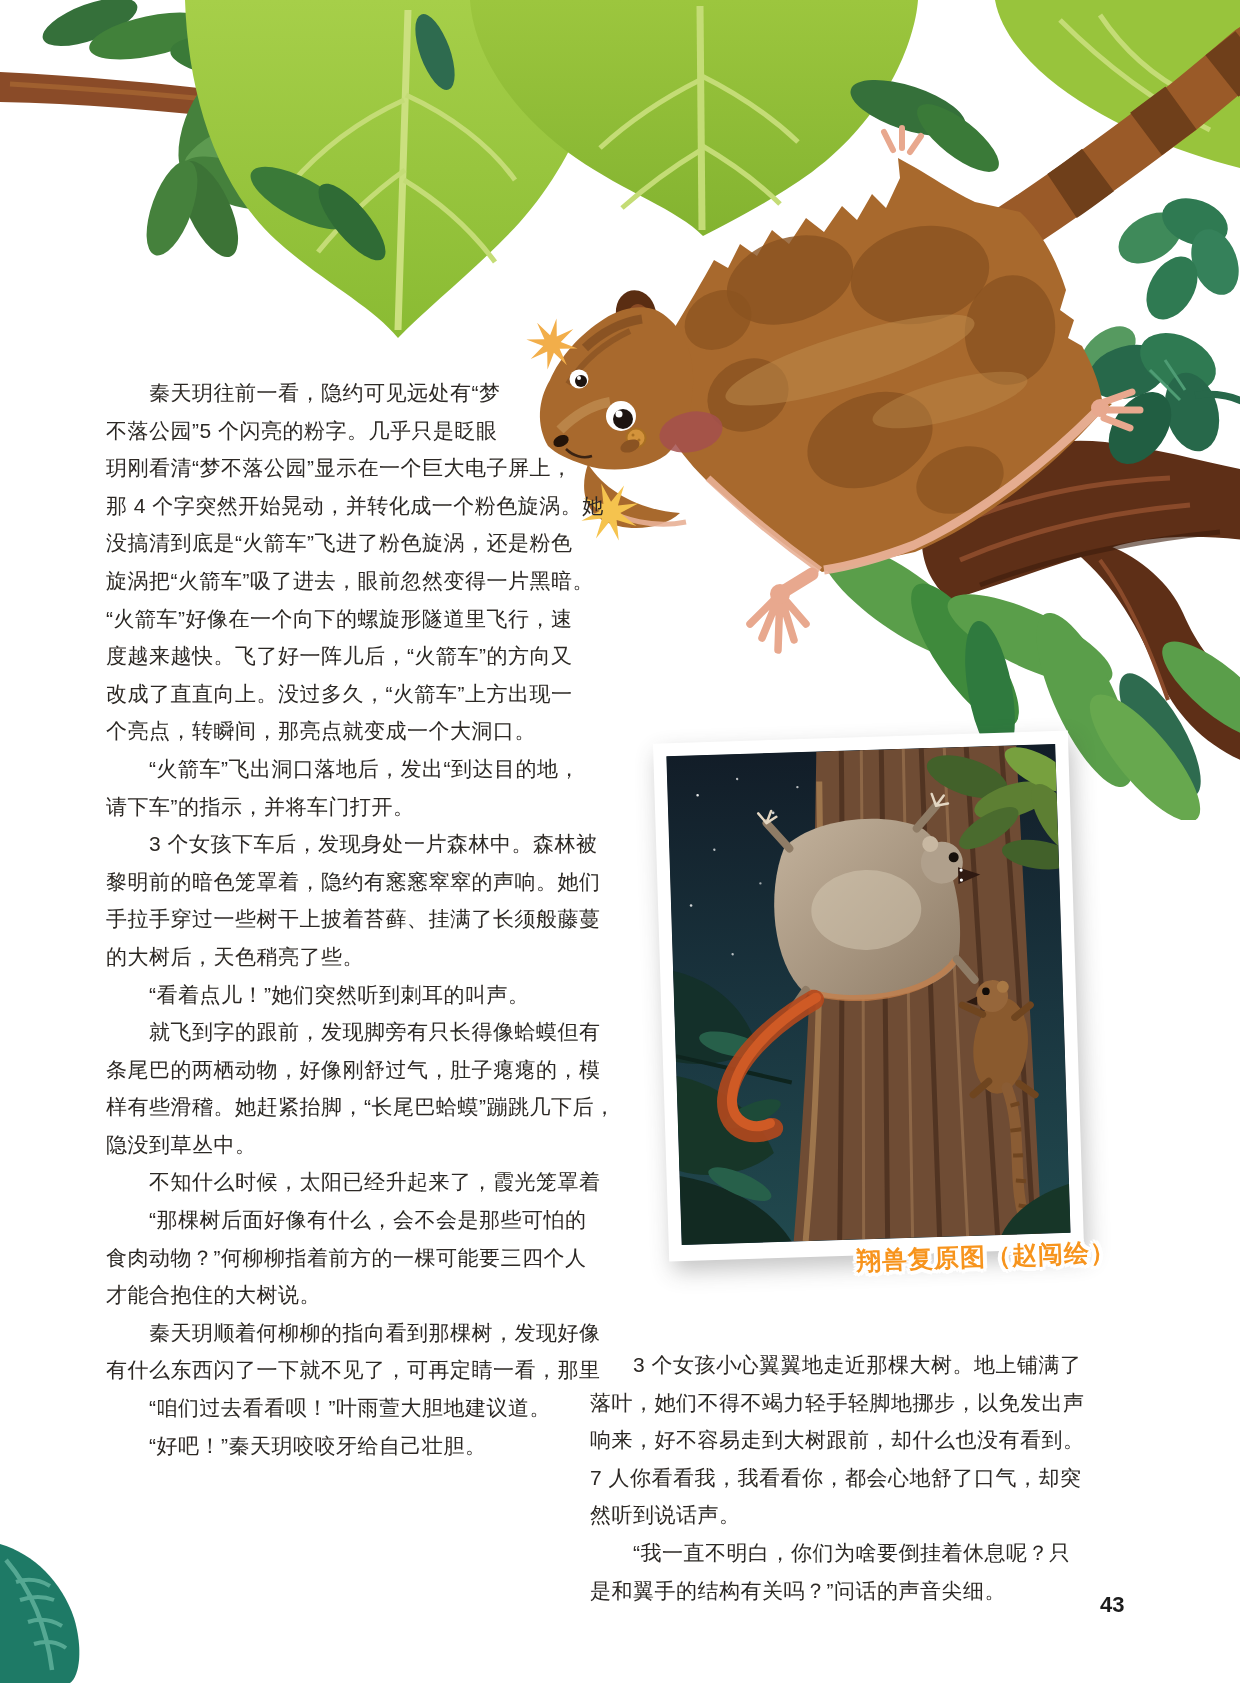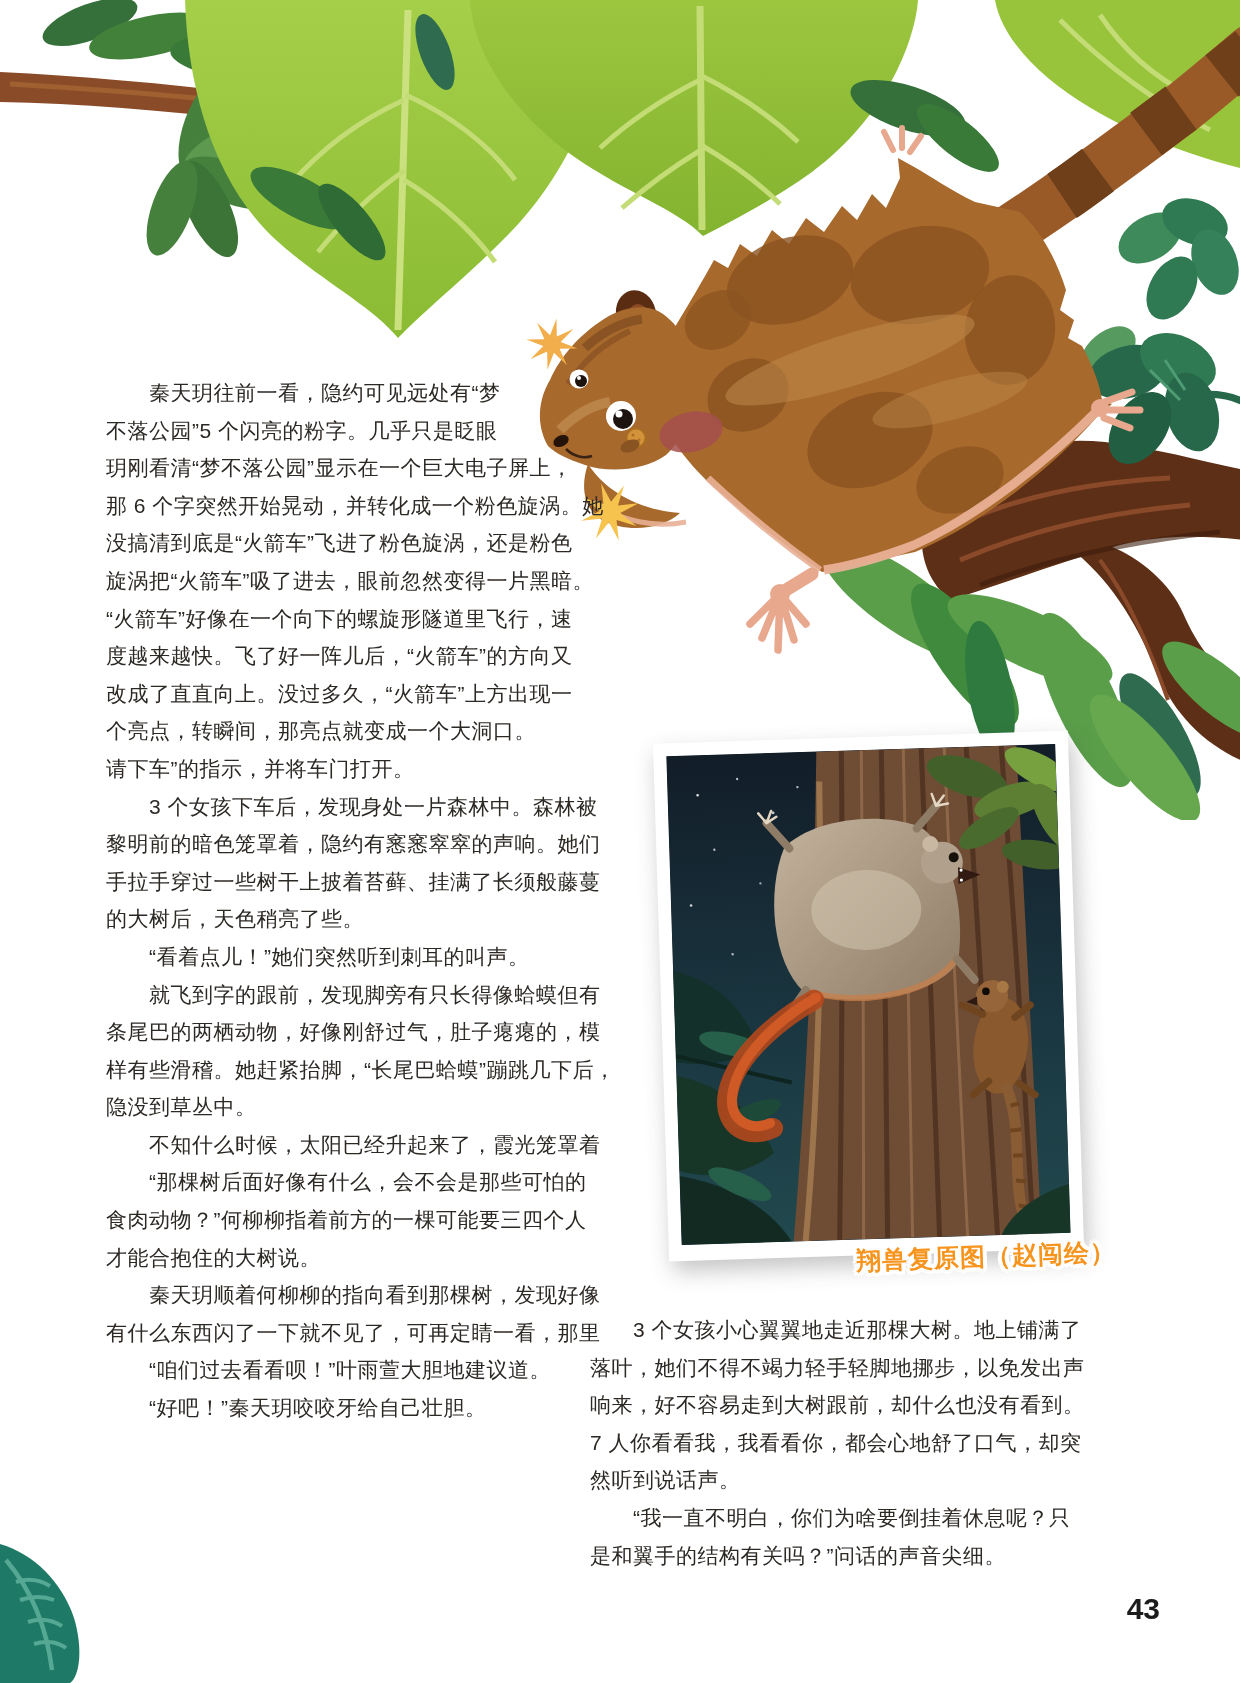--- a/index.html
+++ b/index.html
@@ -4,42 +4,42 @@
 <style>
   html,body{margin:0;padding:0;background:#ffffff;}
   .page{
     position:relative; width:1240px; height:1683px; background:#ffffff; overflow:hidden;
     font-family:"Liberation Sans","DejaVu Sans",sans-serif; color:#2e2a26;
   }
   .top-art{position:absolute;left:0;top:0;z-index:1;}
   .corner-leaf{position:absolute;left:0;top:1538px;z-index:1;}
   .col{position:absolute;z-index:2;}
   .col-left{left:106px;top:374px;width:478px;}
-  .col-right{left:590px;top:1311px;width:480px;}
+  .col-right{left:590px;top:1346px;width:480px;}
   .tline{white-space:pre;height:37.6px;line-height:37.6px;font-size:21px;letter-spacing:0.5px;color:#2c2824;}
   .photo{
     position:absolute;left:661px;top:737px;width:415px;height:518px;margin:0;
     background:#ffffff;box-sizing:border-box;padding:13px 13px 16px 13px;
     transform:rotate(-1.8deg);transform-origin:50% 50%;
     box-shadow:4px 10px 22px rgba(60,60,60,.30);z-index:2;
   }
   .photo-inner{width:389px;height:489px;overflow:hidden;background:#16242e;}
   .caption{
     position:absolute;left:836px;top:1240px;width:300px;text-align:center;z-index:3;
     transform:rotate(-2deg);font-size:25px;font-weight:bold;letter-spacing:1px;
   }
   .caption .stroke{
     position:absolute;left:0;right:0;top:0;color:#ffffff;
     text-shadow:-4px 0 0 #fff,4px 0 0 #fff,0 -4px 0 #fff,0 4px 0 #fff,
       -3px -3px 0 #fff,3px -3px 0 #fff,-3px 3px 0 #fff,3px 3px 0 #fff;
   }
   .caption .fill{position:relative;color:#f7941d;}
   .page-number{
-    position:absolute;left:1100px;top:1592px;width:60px;text-align:right;z-index:2;
-    font-size:30px;font-weight:bold;color:#1c1c1c;
+    position:absolute;left:1100px;top:1592px;width:60px;text-align:left;z-index:2;
+    font-size:22px;font-weight:bold;color:#1c1c1c;
   }
 </style>
 </head>
 <body>
 
 <div class="page">
 
   <svg class="top-art" width="1240" height="820" viewBox="0 0 1240 820">
     <defs>
       <linearGradient id="gLeafA" x1="0" y1="0" x2="0" y2="1">
@@ -192,27 +192,28 @@
   <svg class="corner-leaf" width="120" height="145" viewBox="0 0 120 145">
     <path d="M0,6 C34,16 62,44 74,80 C83,110 80,138 70,145 L0,145 Z" fill="#1e7a66"></path>
     <path d="M6,22 C28,48 46,84 52,132" stroke="#55a893" stroke-width="4.5" fill="none"></path>
     <path d="M16,44 C28,40 40,42 50,48 M20,62 C32,58 44,58 54,62 M28,84 C40,80 52,82 62,88 M34,106 C46,102 58,104 66,110" stroke="#55a893" stroke-width="4" fill="none"></path>
   </svg>
 
   <div class="col col-left">
       <div class="tline">　　秦天玥往前一看，隐约可见远处有“梦</div>
       <div class="tline">不落公园”5 个闪亮的粉字。几乎只是眨眼</div>
       <div class="tline">玥刚看清“梦不落公园”显示在一个巨大电子屏上，</div>
-      <div class="tline">那 6 个字突然开始晃动，并转化成一个粉色旋涡。她</div>
+      <div class="tline">那 4 个字突然开始晃动，并转化成一个粉色旋涡。她</div>
       <div class="tline">没搞清到底是“火箭车”飞进了粉色旋涡，还是粉色</div>
       <div class="tline">旋涡把“火箭车”吸了进去，眼前忽然变得一片黑暗。</div>
       <div class="tline">“火箭车”好像在一个向下的螺旋形隧道里飞行，速</div>
       <div class="tline">度越来越快。飞了好一阵儿后，“火箭车”的方向又</div>
       <div class="tline">改成了直直向上。没过多久，“火箭车”上方出现一</div>
       <div class="tline">个亮点，转瞬间，那亮点就变成一个大洞口。</div>
+      <div class="tline">　　“火箭车”飞出洞口落地后，发出“到达目的地，</div>
       <div class="tline">请下车”的指示，并将车门打开。</div>
       <div class="tline">　　3 个女孩下车后，发现身处一片森林中。森林被</div>
       <div class="tline">黎明前的暗色笼罩着，隐约有窸窸窣窣的声响。她们</div>
       <div class="tline">手拉手穿过一些树干上披着苔藓、挂满了长须般藤蔓</div>
       <div class="tline">的大树后，天色稍亮了些。</div>
       <div class="tline">　　“看着点儿！”她们突然听到刺耳的叫声。</div>
       <div class="tline">　　就飞到字的跟前，发现脚旁有只长得像蛤蟆但有</div>
       <div class="tline">条尾巴的两栖动物，好像刚舒过气，肚子瘪瘪的，模</div>
       <div class="tline">样有些滑稽。她赶紧抬脚，“长尾巴蛤蟆”蹦跳几下后，</div>
       <div class="tline">隐没到草丛中。</div>

